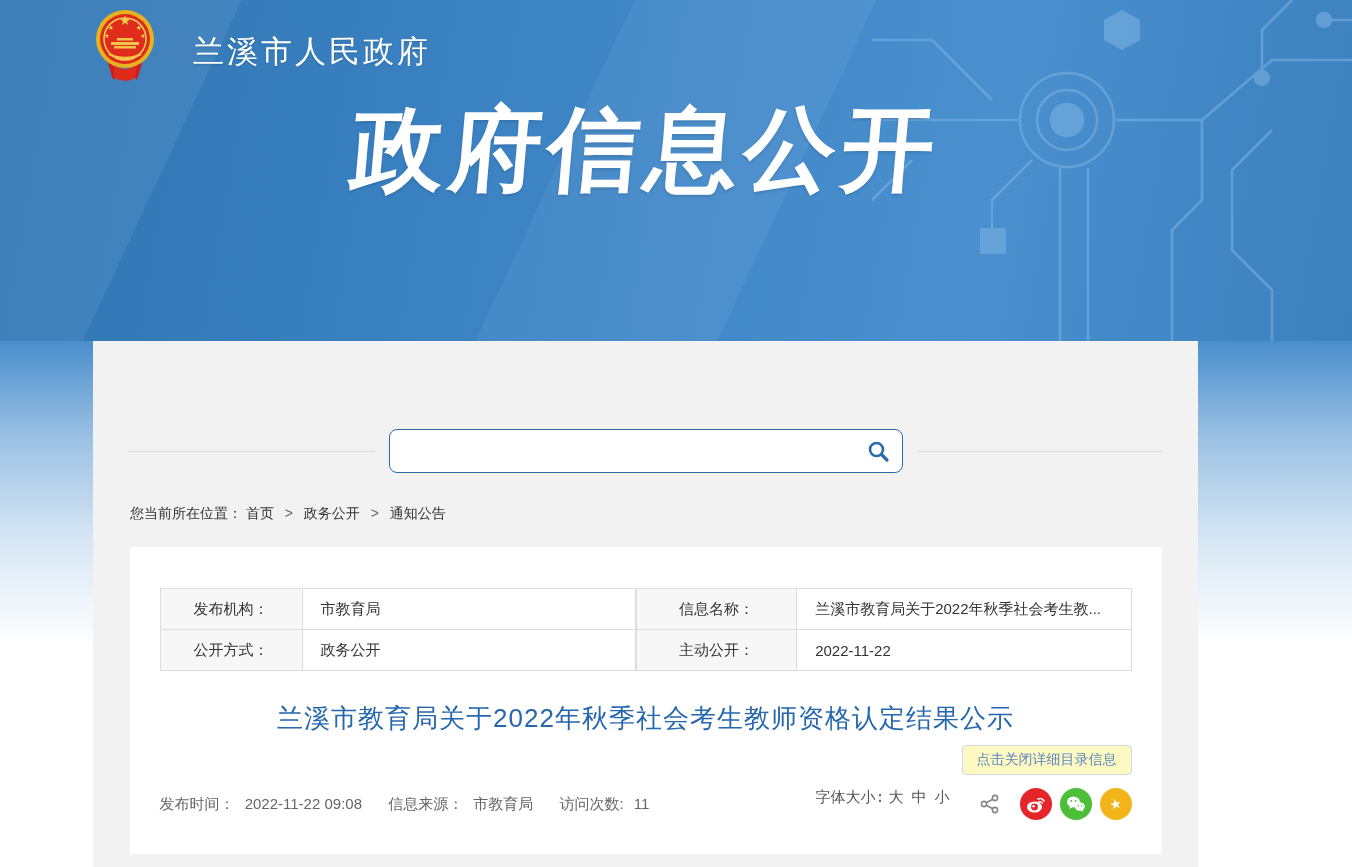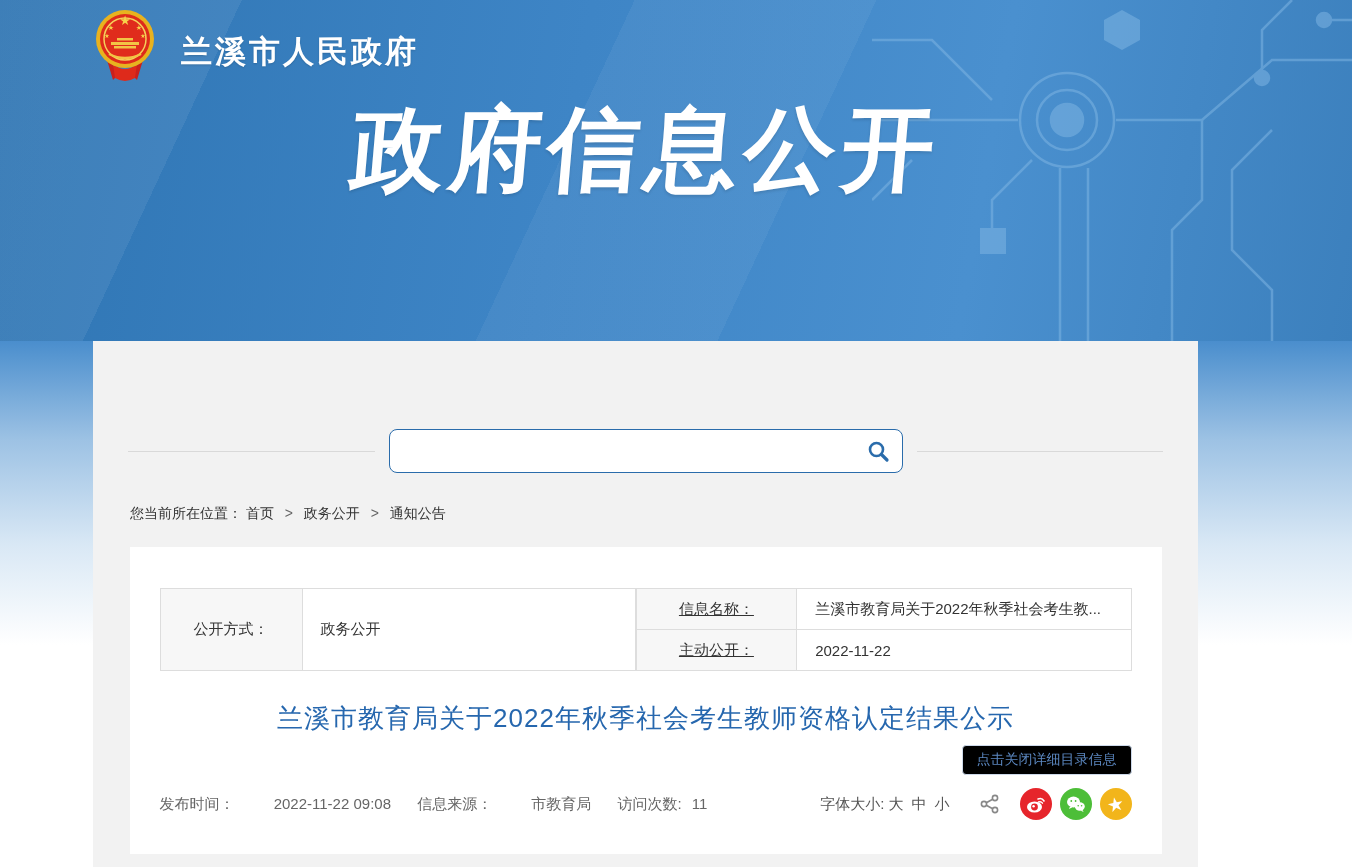--- a/index.html
+++ b/index.html
@@ -13,22 +13,22 @@
   .banner {
     position:relative; width:1352px; height:341px; overflow:hidden;
     background:
       linear-gradient(115deg, rgba(255,255,255,.07) 0 16%, rgba(255,255,255,0) 16% 42%, rgba(255,255,255,.05) 42% 58%, rgba(255,255,255,0) 58%),
       linear-gradient(100deg,#2f75b3 0%,#3e85c6 42%,#4a90cf 72%,#3c80bd 100%);
   }
   .circuit { position:absolute; top:0; right:0; opacity:.55; }
   .banner-head { position:relative; display:flex; align-items:center; padding:8px 0 0 93px; }
   .emblem { width:64px; height:74px; display:block; }
   .site-name {
-    color:#fff; font-size:31px; font-weight:bold; letter-spacing:3px;
-    margin-left:24px; margin-top:14px; text-shadow:0 1px 2px rgba(0,0,0,.15);
+    color:#fff; font-size:31px; font-weight:normal; letter-spacing:3px;
+    margin-left:36px; margin-top:14px; text-shadow:0 1px 2px rgba(0,0,0,.15);
   }
   .slogan-wrap { position:relative; width:1105px; margin-left:93px; text-align:center; margin-top:6px; }
   .slogan {
     display:inline-block; color:#fff; font-size:92px; font-weight:900; letter-spacing:6px;
     transform:skewX(-5deg); text-shadow:0 2px 3px rgba(0,0,0,.12);
   }
 
   
   .content-strip {
     position:relative; width:1105px; margin-left:93px; background:#f2f2f2;
@@ -51,35 +51,35 @@
   
   .white-panel {
     width:1032px; margin:24px auto 0 auto; background:#fff;
     padding:41px 30px 30px 30px; min-height:307px;
   }
   .info-table { display:flex; font-size:15px; color:#333; }
   .itable { border-collapse:collapse; }
   .itable td { border:1px solid #ddd; height:41px; }
   td.cell-label { width:145px; background:#f7f7f7; text-align:center; color:#333; }
   td.cell-value { width:341px; background:#fff; padding-left:18px; color:#333; }
-  .itable-right td.cell-label { width:164px;text-decoration:underline; }
+  .itable-right td.cell-label { width:164px; }
   .itable-right td.cell-value { width:342px; }
 
   .article-title {
     margin-top:30px; text-align:center; font-size:26px; font-weight:normal; color:#2667ae; letter-spacing:1px;
   }
   .btn-row { display:flex; justify-content:flex-end; margin-top:9px; }
   .toggle-btn {
-    font-size:14px; color:#5b87c0; background:#000000; border:1px solid #cdd9ea;
+    font-size:14px; color:#5b87c0; background:#fef9c3; border:1px solid #cdd9ea;
     border-radius:4px; padding:5px 14px; cursor:pointer; font-family:inherit;
   }
   .meta-row { display:flex; justify-content:space-between; align-items:center; margin-top:13px; font-size:15px; color:#666; }
   .meta-left span { margin-right:6px; }
-  .meta-left .gap { margin-right:22px;margin-left:29px; }
-  .meta-right { display:flex; align-items:center; color:#555; }
+  .meta-left .gap { margin-right:22px; }
+  .meta-right { display:flex; color:#555;font-family:Liberation Mono, monospace; }
   .font-size-link { cursor:pointer; margin:0 4px; color:#555; }
   .share-icons { display:flex; align-items:center; margin-left:26px; }
   .share-glyph { margin-right:12px; cursor:pointer; display:flex; }
   .sns { width:32px; height:32px; border-radius:50%; margin-left:8px; cursor:pointer;
          display:flex; align-items:center; justify-content:center; }
   .sns-weibo { background:#e6252b; }
   .sns-wechat { background:#4dbe38; }
   .sns-qzone { background:#f2b51b; }
   .sns .star { color:#fff; font-size:19px; line-height:1; transform:rotate(-12deg); }
 </style>
@@ -162,20 +162,24 @@
     <span class="crumb-sep">&gt;</span>
     <a>通知公告</a>
   </div>
 
   <div class="white-panel">
 
     <div class="info-table">
       <table class="itable itable-left">
         <tbody>
         <tr>
+          <td class="cell-label">发布机构：</td>
+          <td class="cell-value">市教育局</td>
+        </tr>
+        <tr>
           <td class="cell-label">公开方式：</td>
           <td class="cell-value">政务公开</td>
         </tr>
       </tbody>
         </table>
       <table class="itable itable-right">
         <tbody>
             <tr>
           <td class="cell-label">信息名称：</td>
           <td class="cell-value">兰溪市教育局关于2022年秋季社会考生教...</td>

